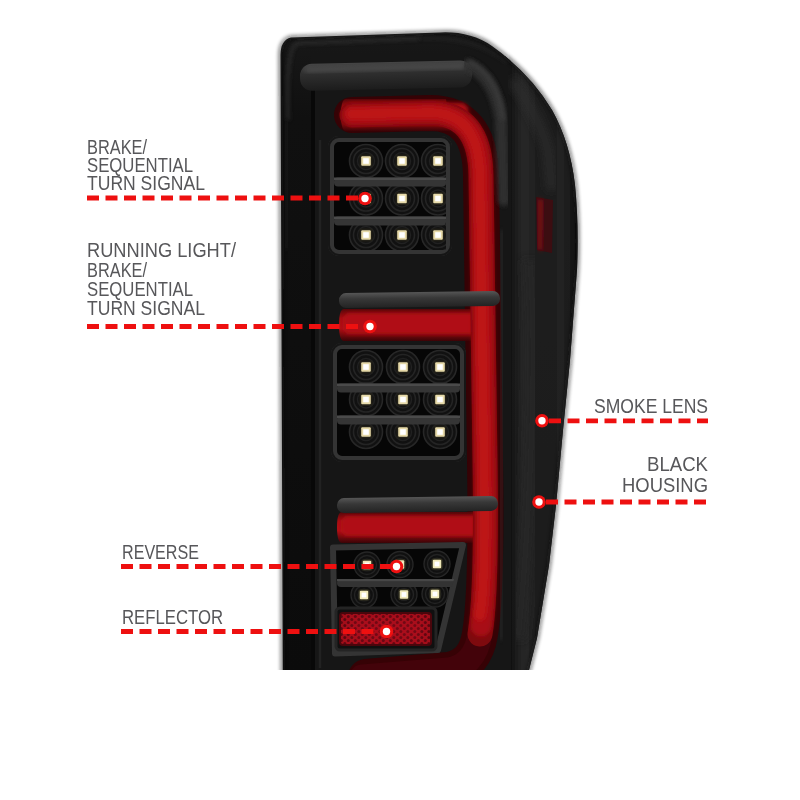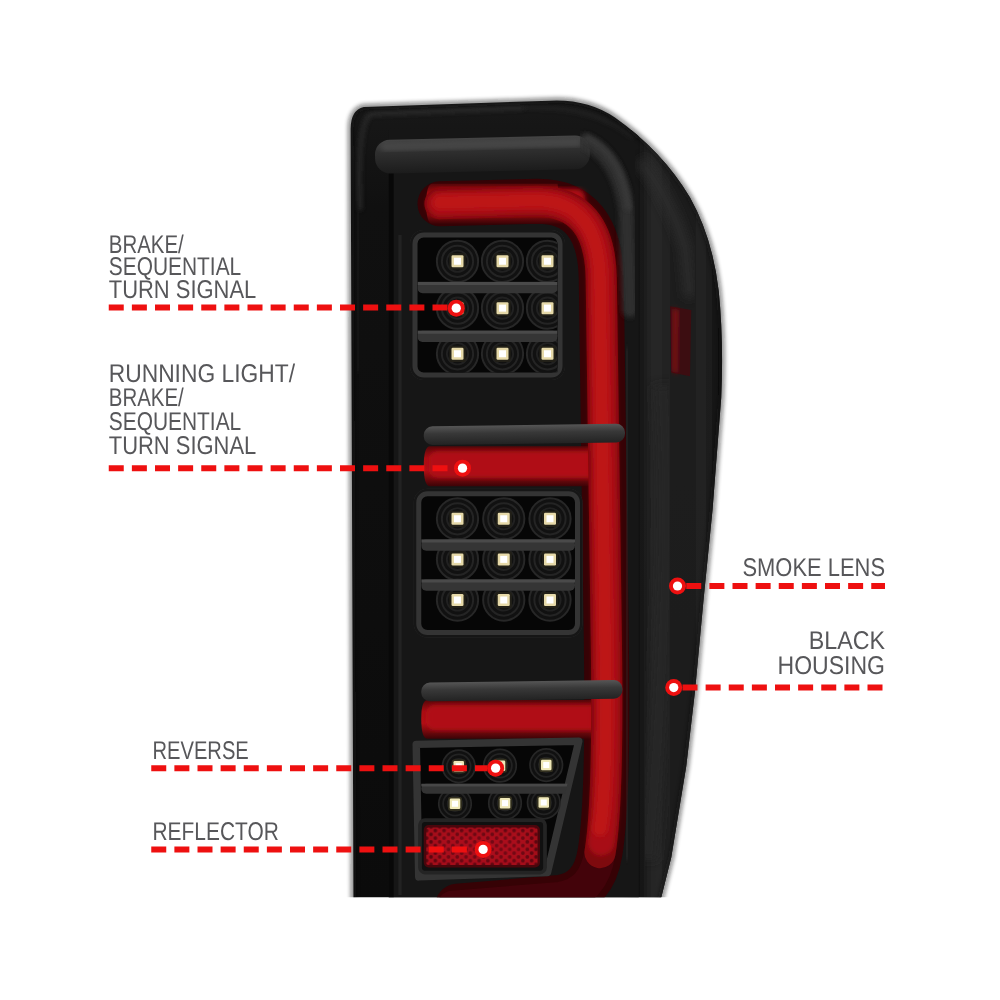--- a/index.html
+++ b/index.html
@@ -1,17 +1,17 @@
 <!DOCTYPE html>
 <html><head>
 <meta charset="utf-8">
 <style>
   html,body{margin:0;padding:0;background:#fff;}
   #stage{position:relative;width:800px;height:670px;overflow:hidden;background:#fff;
-         font-family:"Liberation Sans", sans-serif;margin-top:48px;}
+         font-family:"Liberation Sans", sans-serif;}
 </style>
 </head>
 <body>
 <div id="stage">
 <svg width="800" height="800" viewBox="0 0 800 800">
 <defs>
   <linearGradient id="bodyg" x1="0" y1="0" x2="0" y2="1">
     <stop offset="0" stop-color="#181818"></stop>
     <stop offset="0.12" stop-color="#101010"></stop>
     <stop offset="0.9" stop-color="#0b0b0b"></stop>

